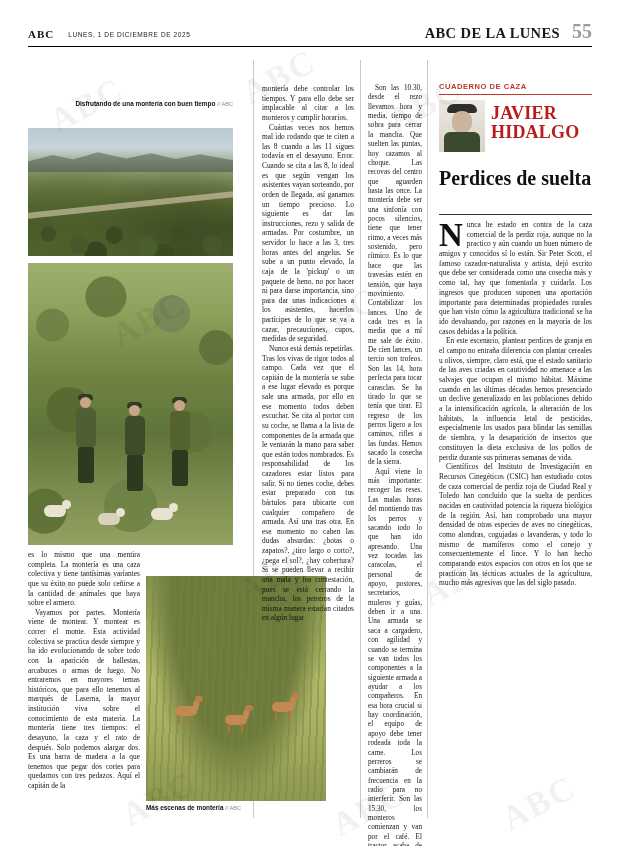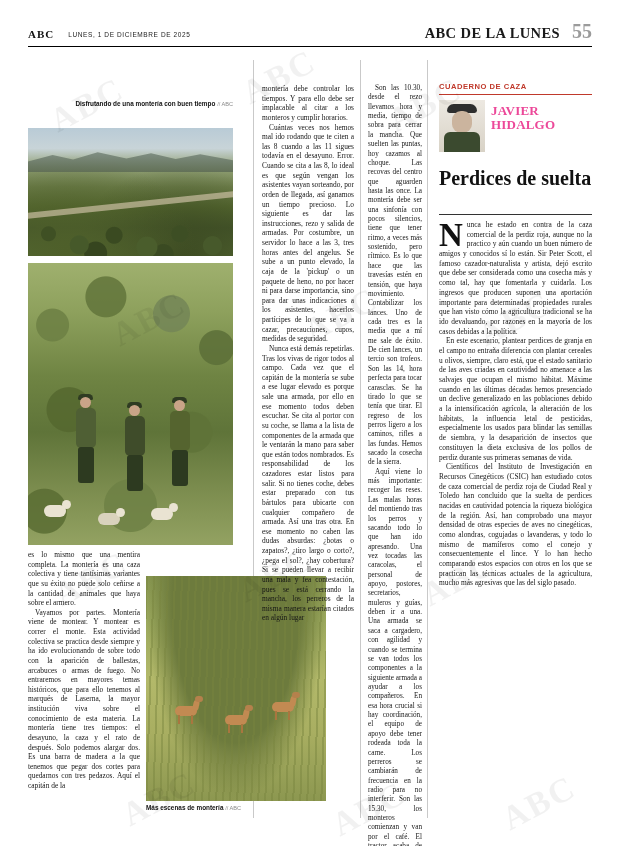--- a/index.html
+++ b/index.html
@@ -202,21 +202,21 @@
     position:absolute; left:0; top:0; width:46px; height:52px;
     background:linear-gradient(#ede9e2,#d8d2c6);
     overflow:hidden;
   }
   .author-photo .f-hat { position:absolute; left:8px; top:4px; width:30px; height:9px; background:#2e2e2e; border-radius:8px 8px 3px 3px; }
   .author-photo .f-face { position:absolute; left:13px; top:11px; width:20px; height:22px; border-radius:9px; background:#cbb49e; }
   .author-photo .f-body { position:absolute; left:5px; top:32px; width:36px; height:22px; background:#3b4a2f; border-radius:6px 6px 0 0; }
   .author-name {
     position:absolute; left:52px; top:4px; width:101px;
     font-family:"Liberation Serif", serif; font-weight:bold;
-    font-size:13px; line-height:1.08; color:#ec4899; letter-spacing:.2px;
+    font-size:18px; line-height:1.08; color:#b91c1c; letter-spacing:.2px;
   }
   .headline {
     position:absolute; left:439px; top:168px; width:153px;
     font-family:"Liberation Serif", serif;
     font-weight:bold; font-size:20px; line-height:1.04; color:#111;
   }
   .rule-thin { position:absolute; left:439px; top:214px; width:153px; border-top:1px solid #333; }
   .opinion-body {
     position:absolute; left:439px; top:220px; width:153px; height:600px;
     font-size:7.4px; line-height:1.31; text-align:justify; color:#161616;

